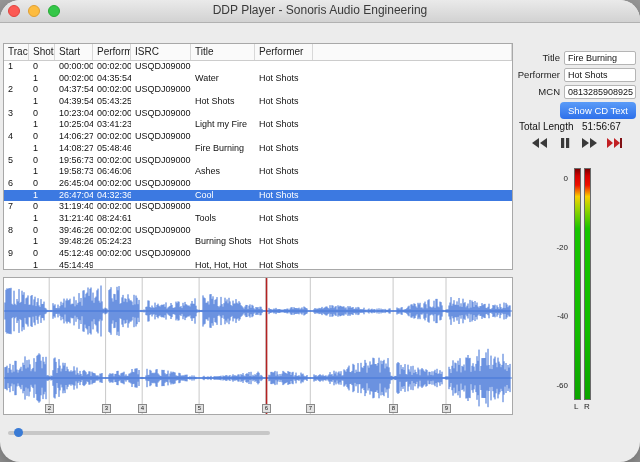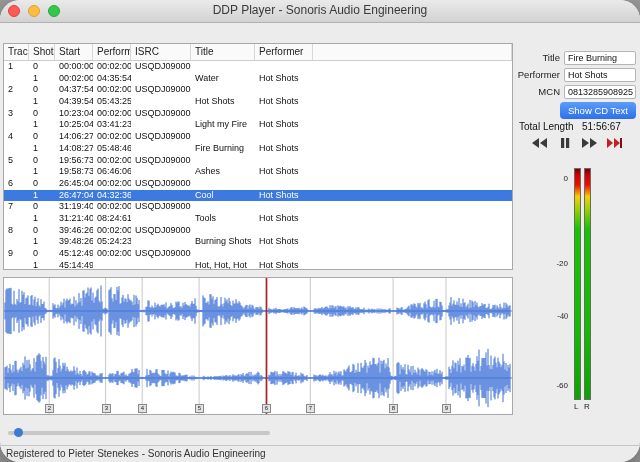--- a/index.html
+++ b/index.html
@@ -306,21 +306,21 @@
         <svg width="17" height="12">
             <polygon points="1,1 1,11 7,6" fill="#c22024"></polygon>
             <polygon points="8,1 8,11 14,6" fill="#c22024"></polygon>
             <rect x="14" y="1" width="2" height="10" fill="#801014"></rect>
           </svg>
       </span>
     </div>
 
     <div id="meter-scale">
         <div class="mscale" style="top: 174px;">0</div>
-        <div class="mscale" style="top: 259px;">-20</div>
+        <div class="mscale" style="top: 243px;">-20</div>
         <div class="mscale" style="top: 312px; font-family: Liberation Serif, serif;">-40</div>
         <div class="mscale" style="top: 381px;">-60</div>
       </div>
     <div class="mbar" style="left:58px;"></div>
     <div class="mbar" style="left:68px;"></div>
     <span class="chlabel" style="left:58px;">L</span>
     <span class="chlabel" style="left:68px;">R</span>
   </div>
 
   <div class="waveform" id="waveform">
@@ -346,17 +346,14 @@
       <div class="wmark" style="left: 258px;">6</div>
       <div class="wmark" style="left: 302px;">7</div>
       <div class="wmark" style="left: 385px;">8</div>
       <div class="wmark" style="left: 438px;">9</div>
     </div>
 
   <div class="slider">
     <div class="slider-thumb" id="slider-thumb" style="left: calc(2.5% - 1px);"></div>
   </div>
 
-  <div class="statusbar">
-    <span>Registered to Pieter Stenekes - Sonoris Audio Engineering</span>
-  </div>
 
 </div>
 
 </body></html>

